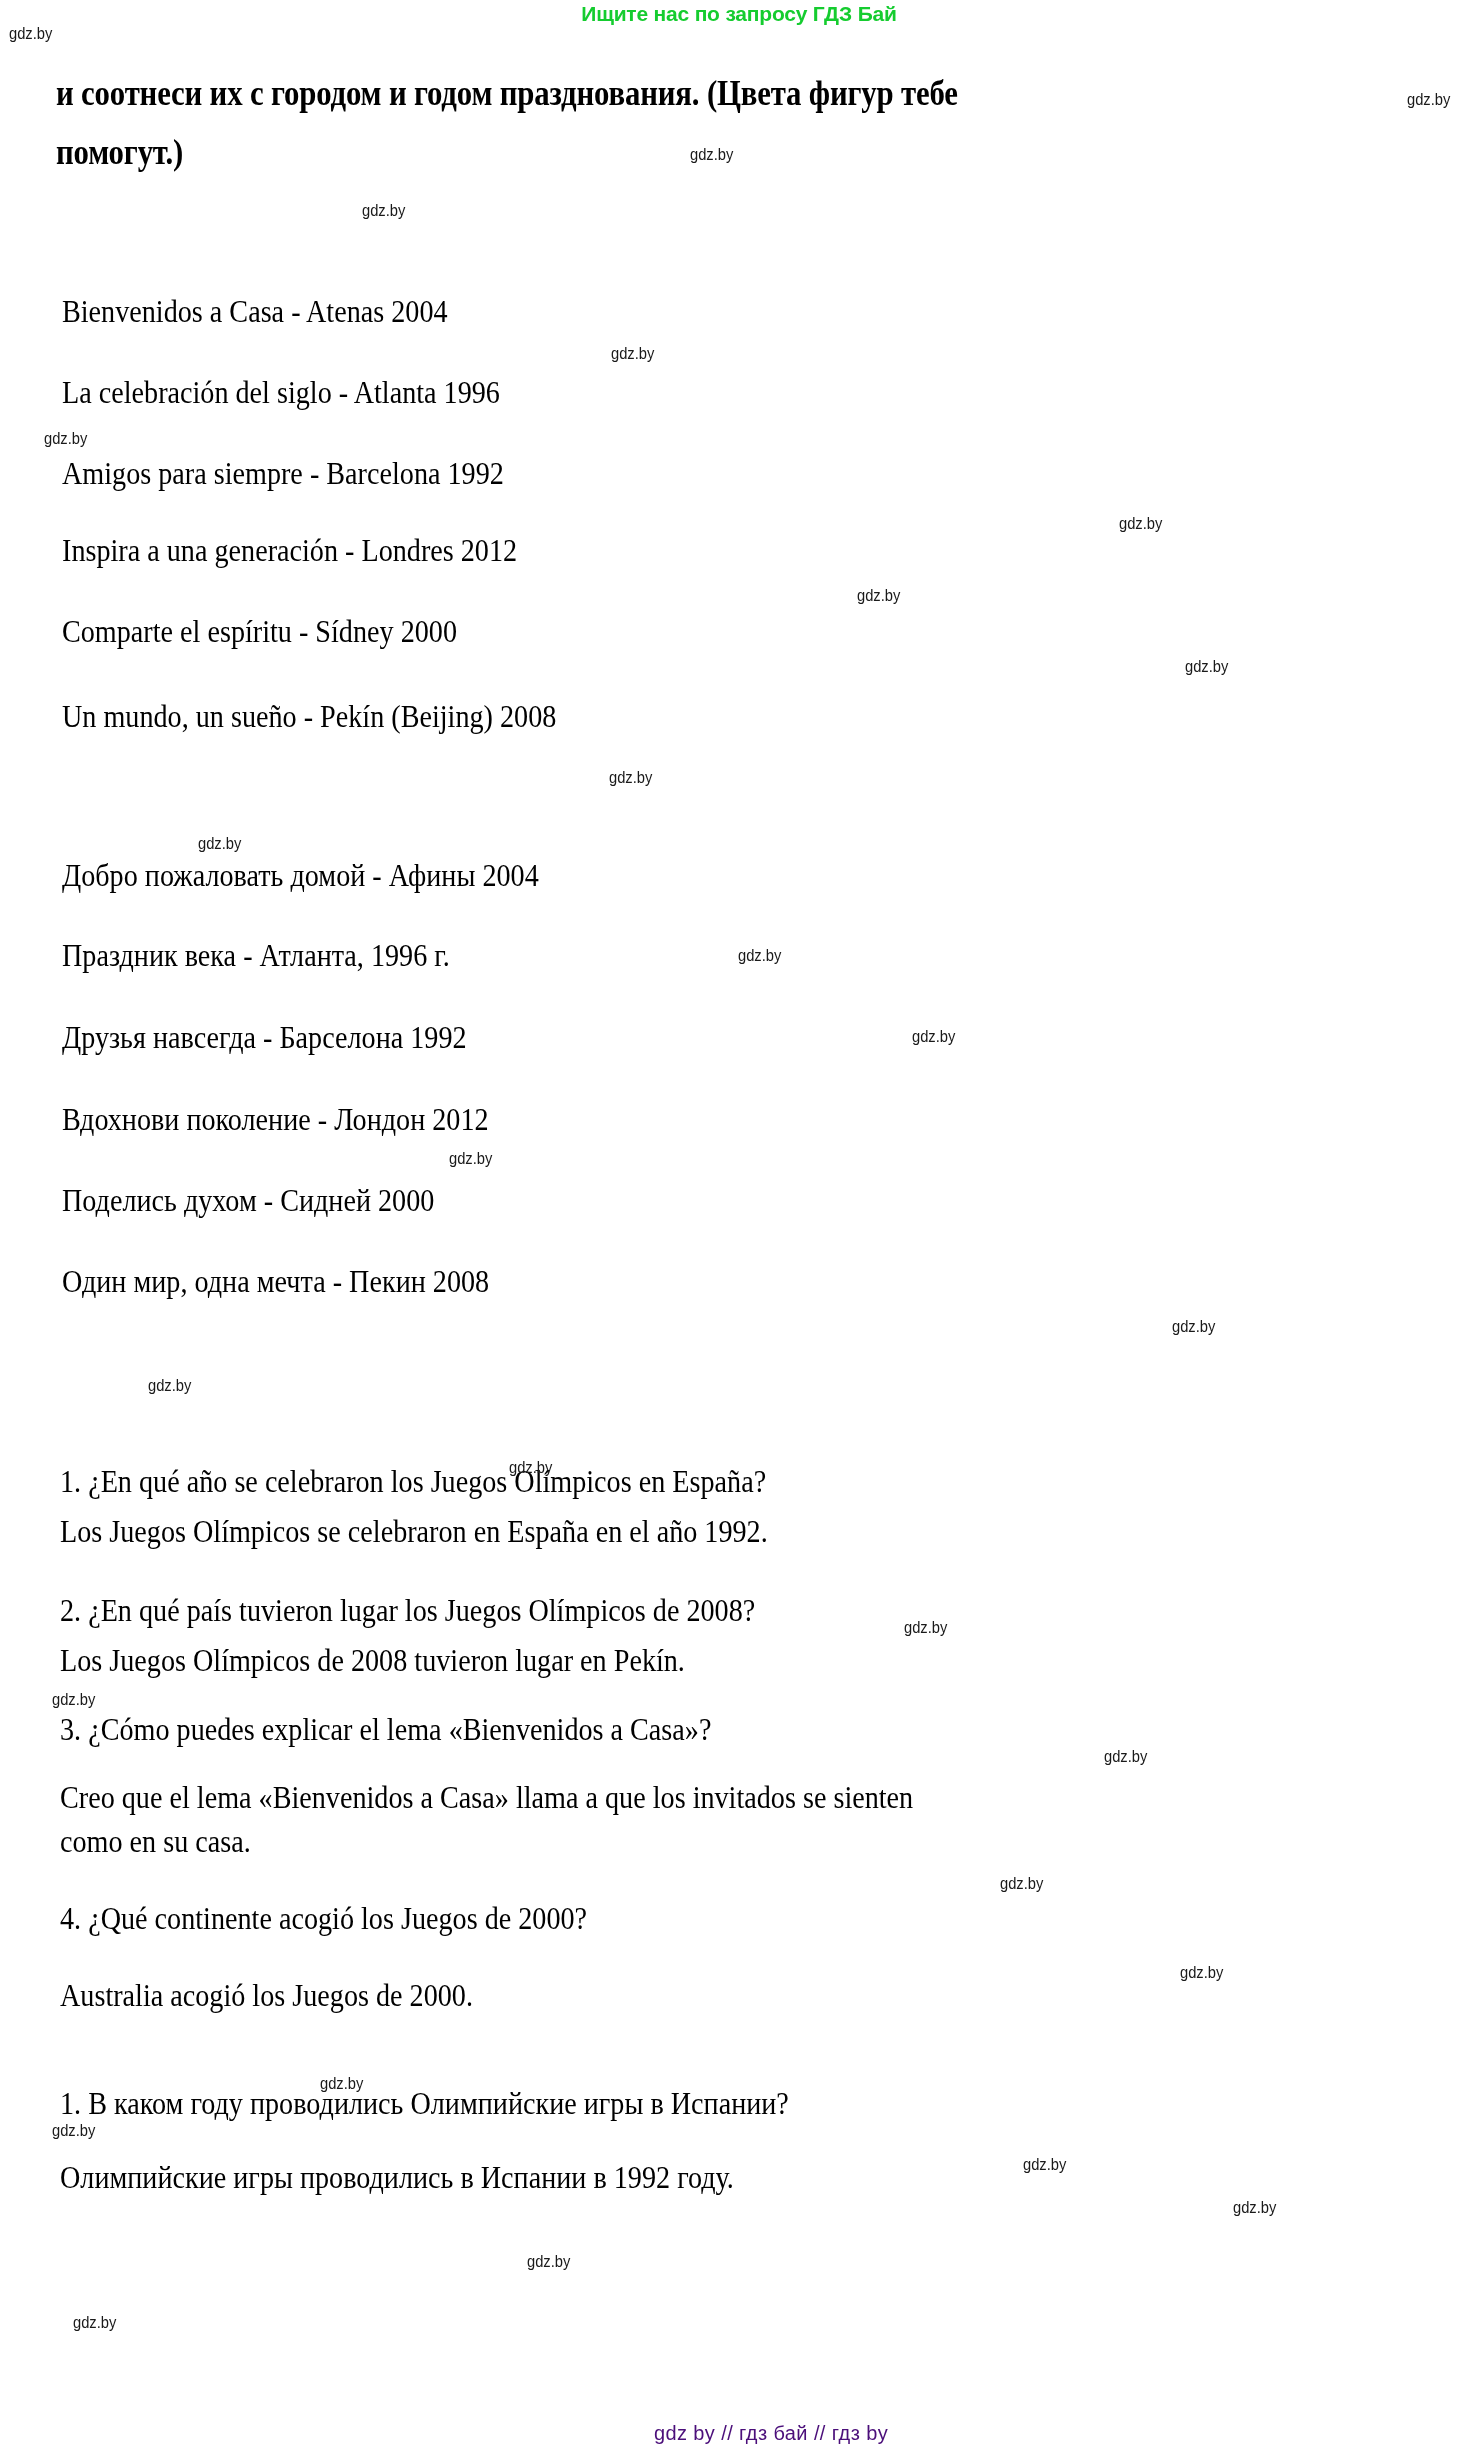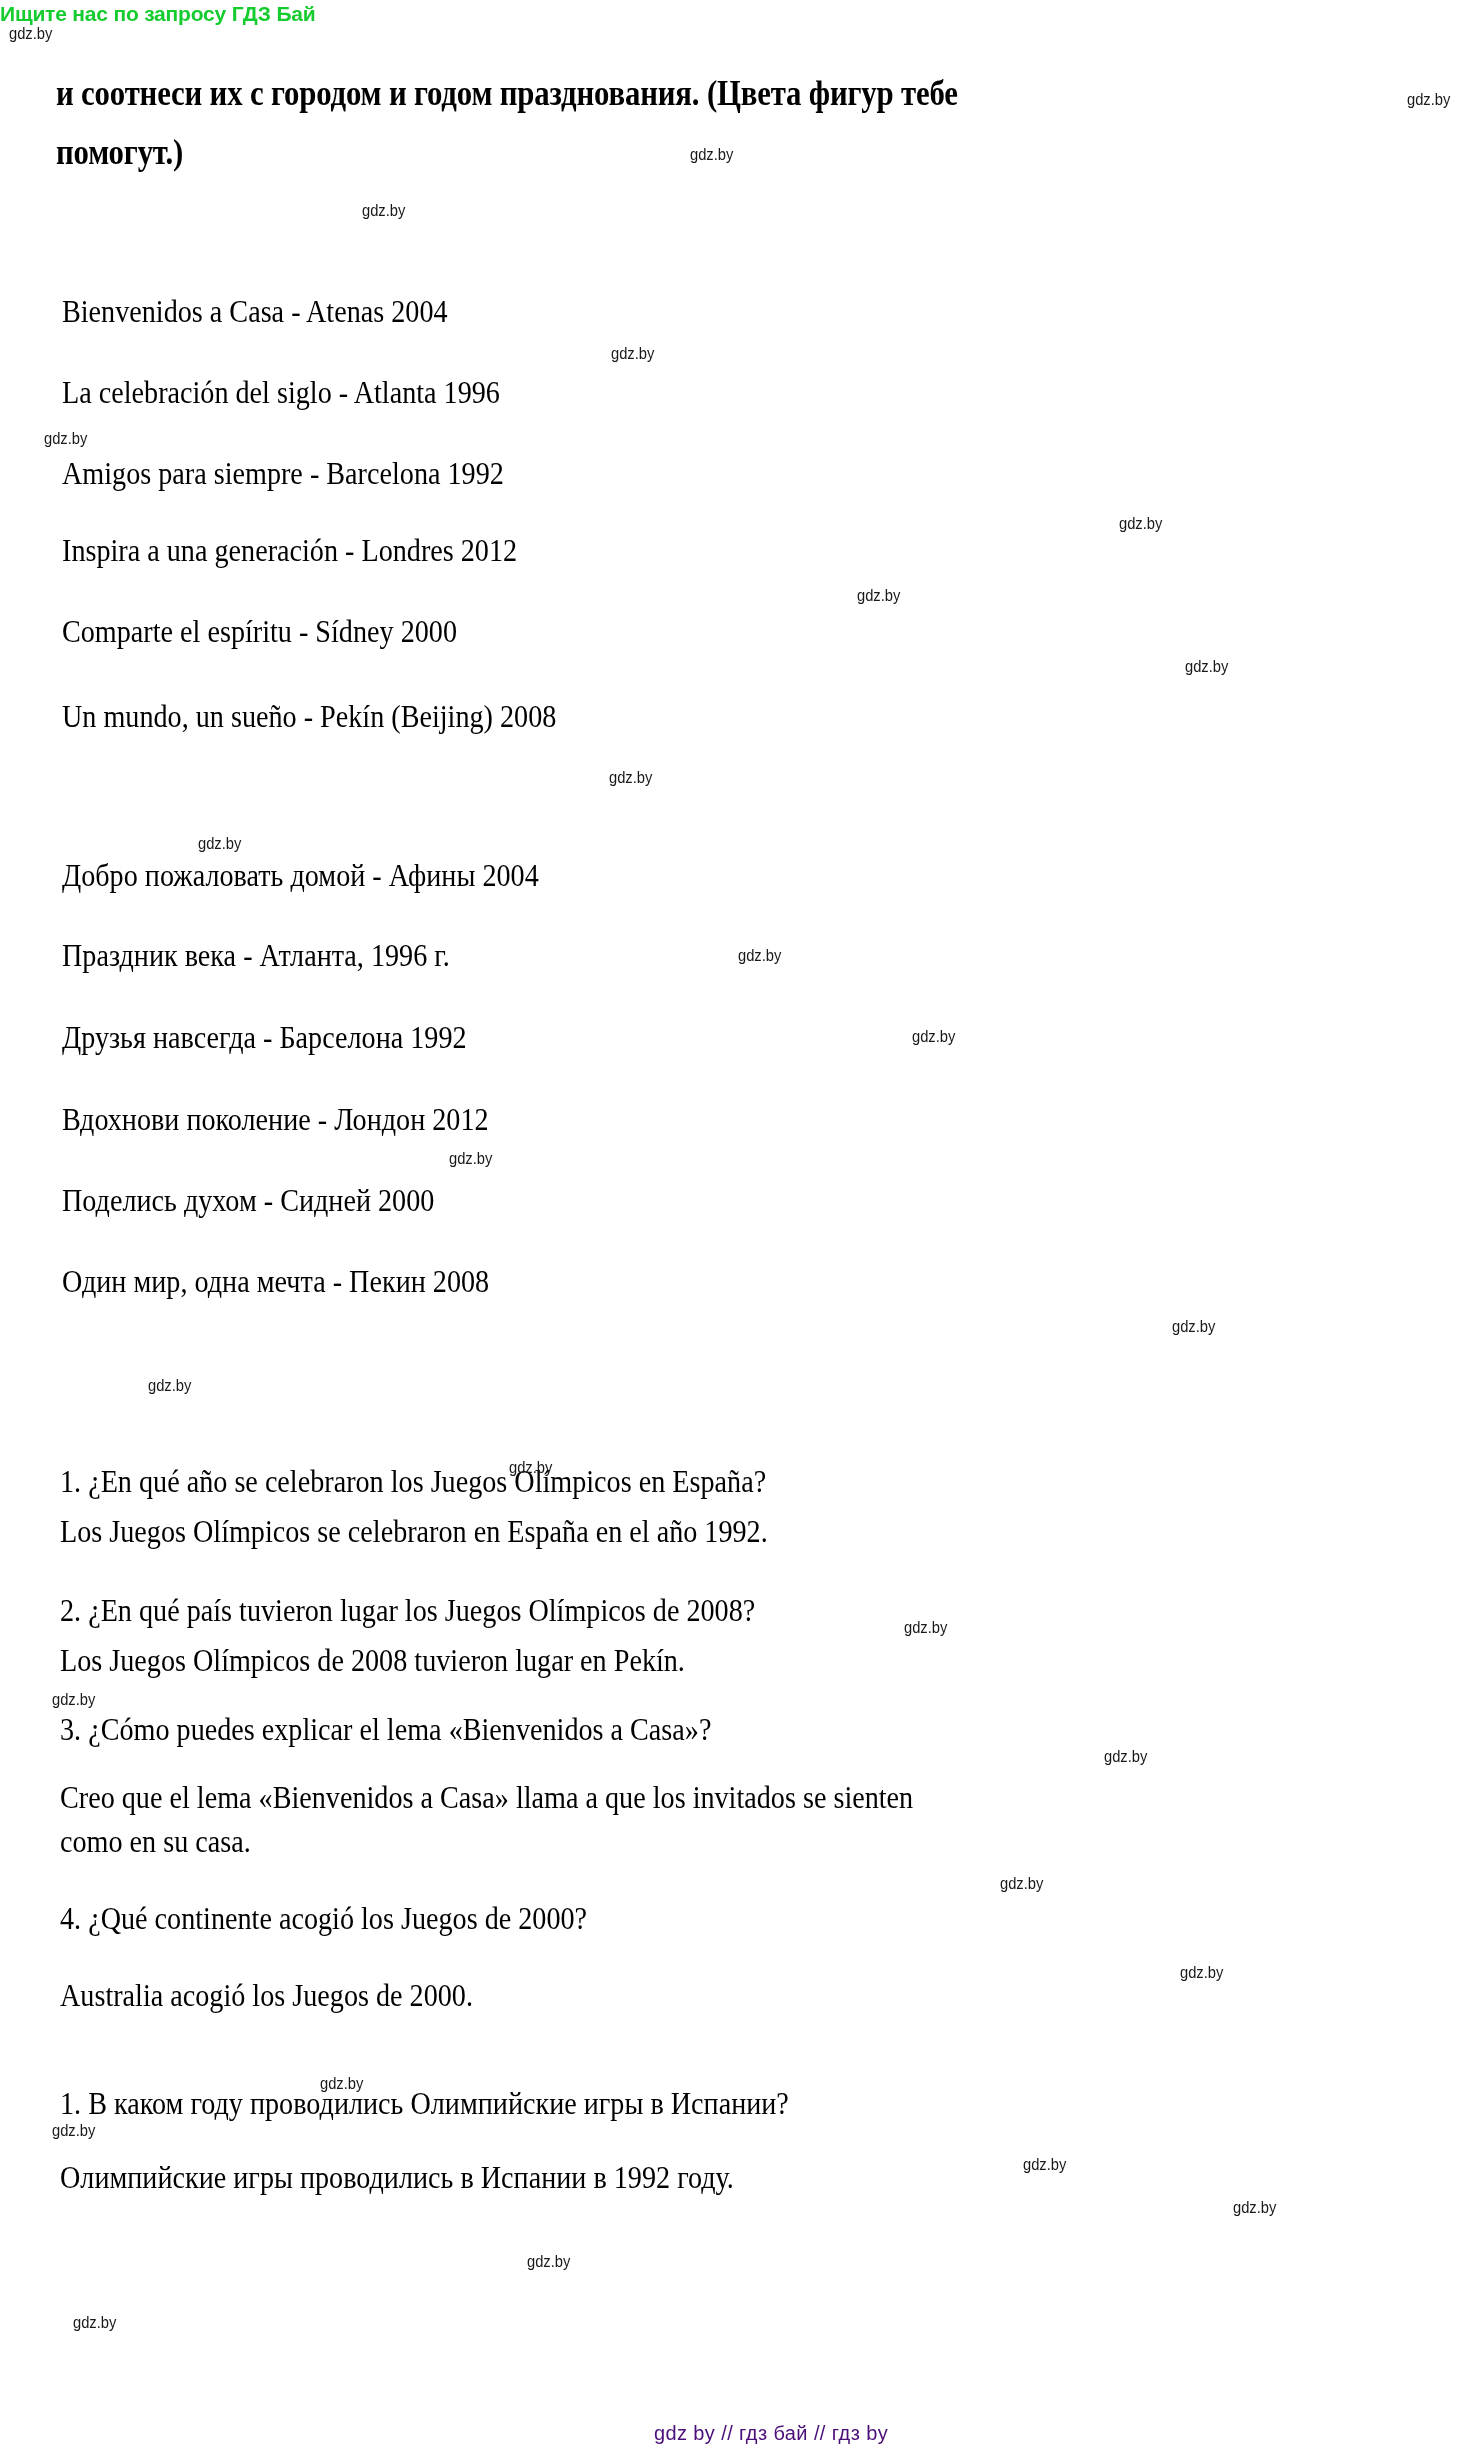--- a/index.html
+++ b/index.html
@@ -16,20 +16,21 @@
     font-family: "Liberation Serif", "DejaVu Serif", serif;
     color: #000000;
   }
 
   
   .promo-header {
     position: absolute;
     top: 1.5px;
     left: 0;
     width: 100%;
+    text-align: center;
     font-family: "Liberation Sans", "DejaVu Sans", sans-serif;
     font-weight: bold;
     font-size: 21px;
     letter-spacing: -0.2px;
     color: #15cc2f;
     white-space: nowrap;
   }
 
   
   .wm {

